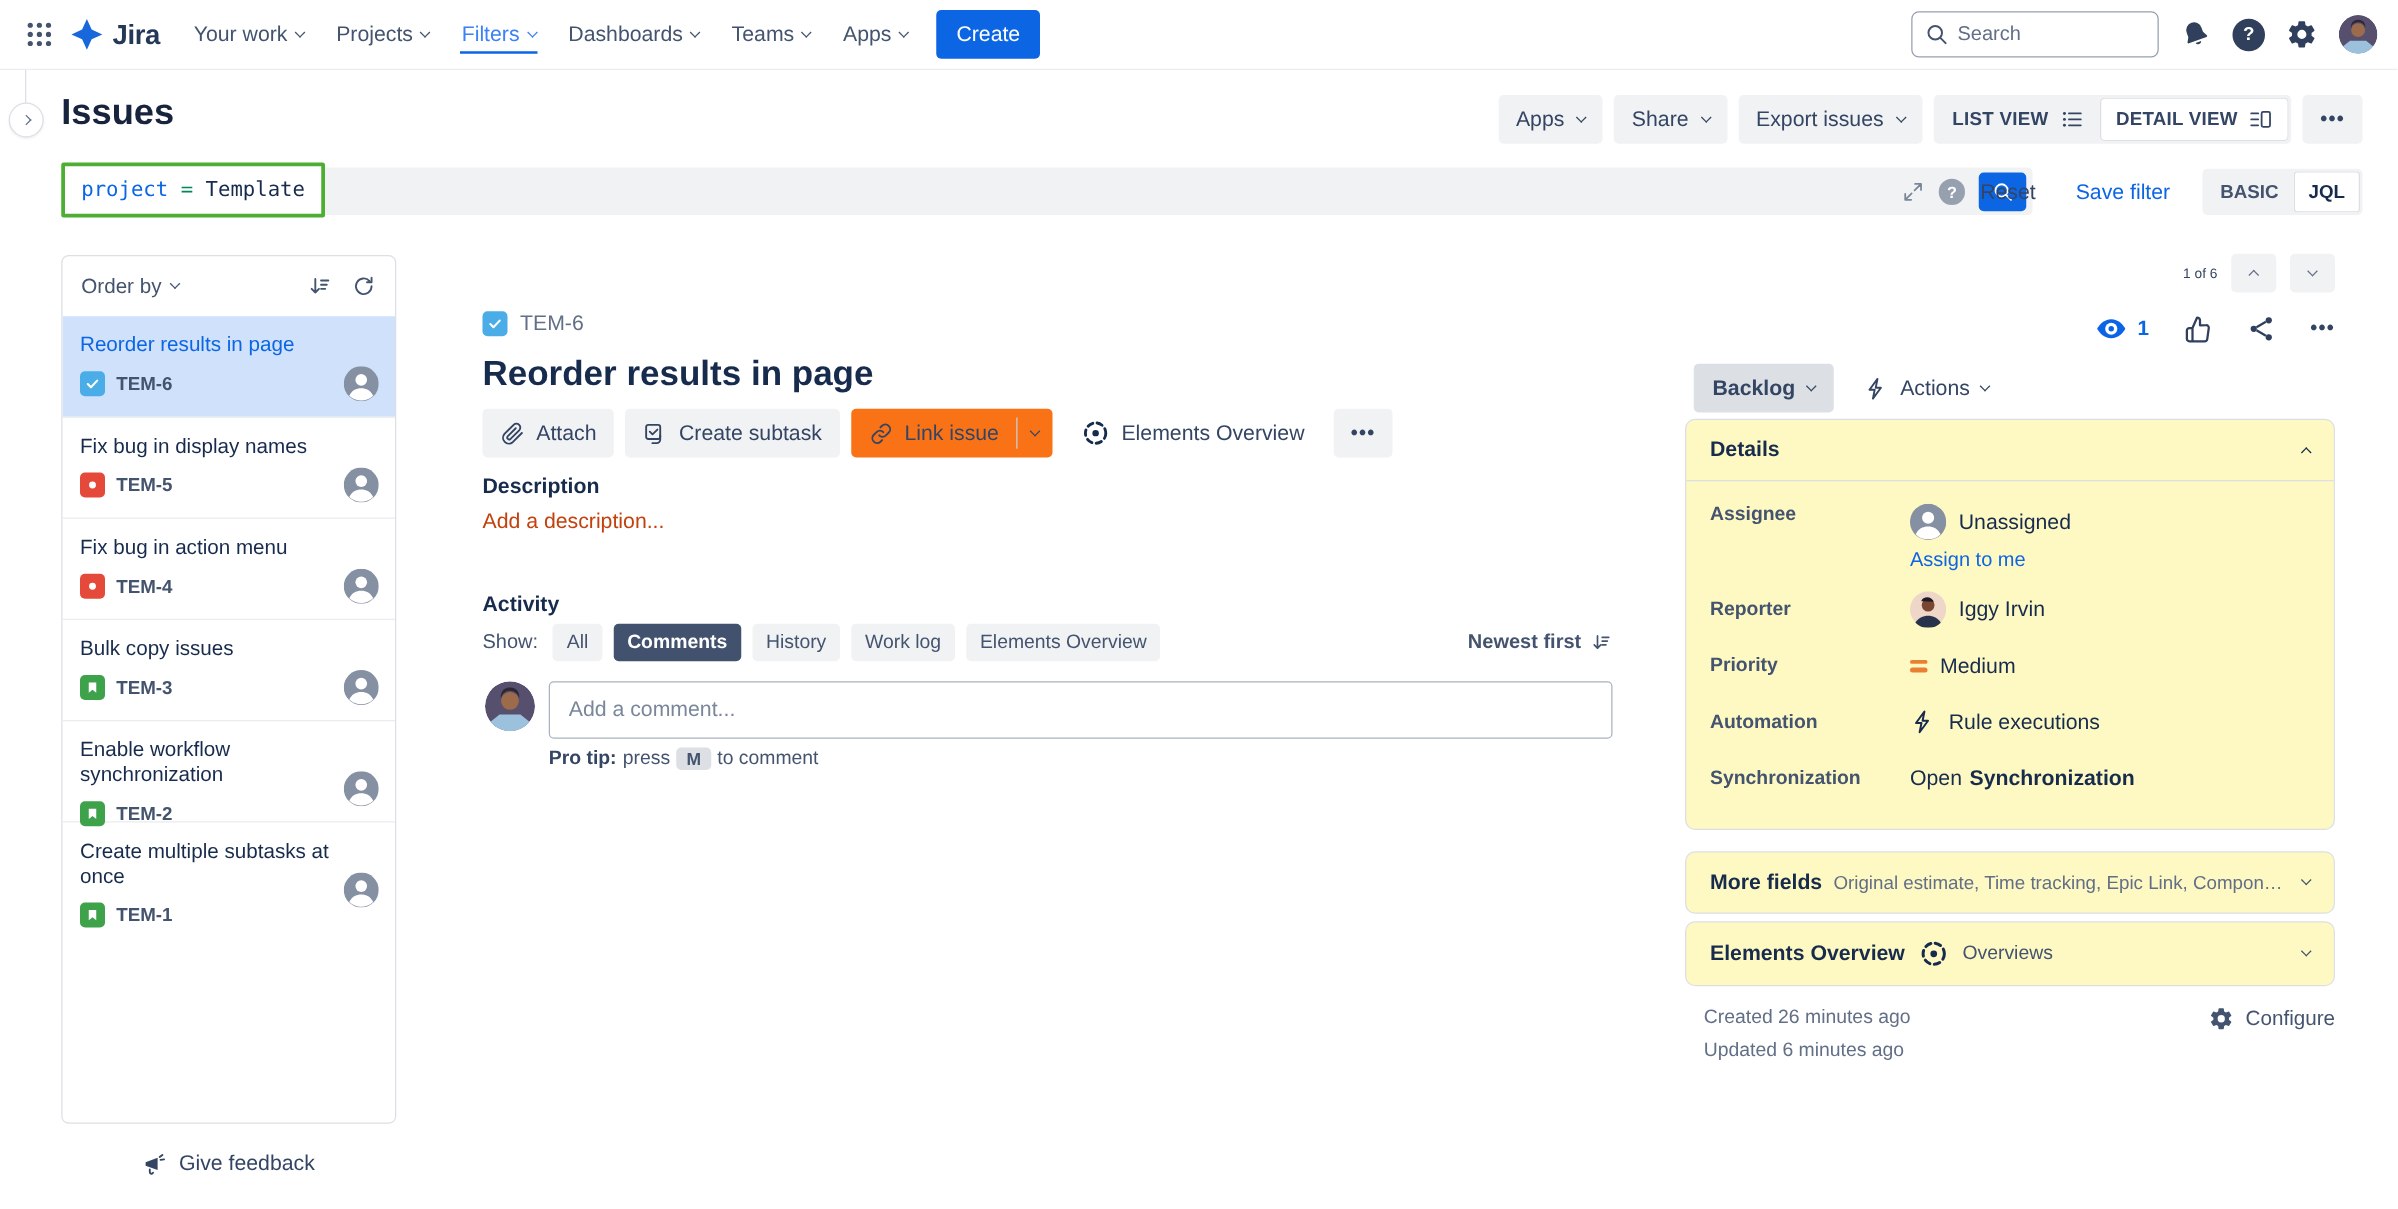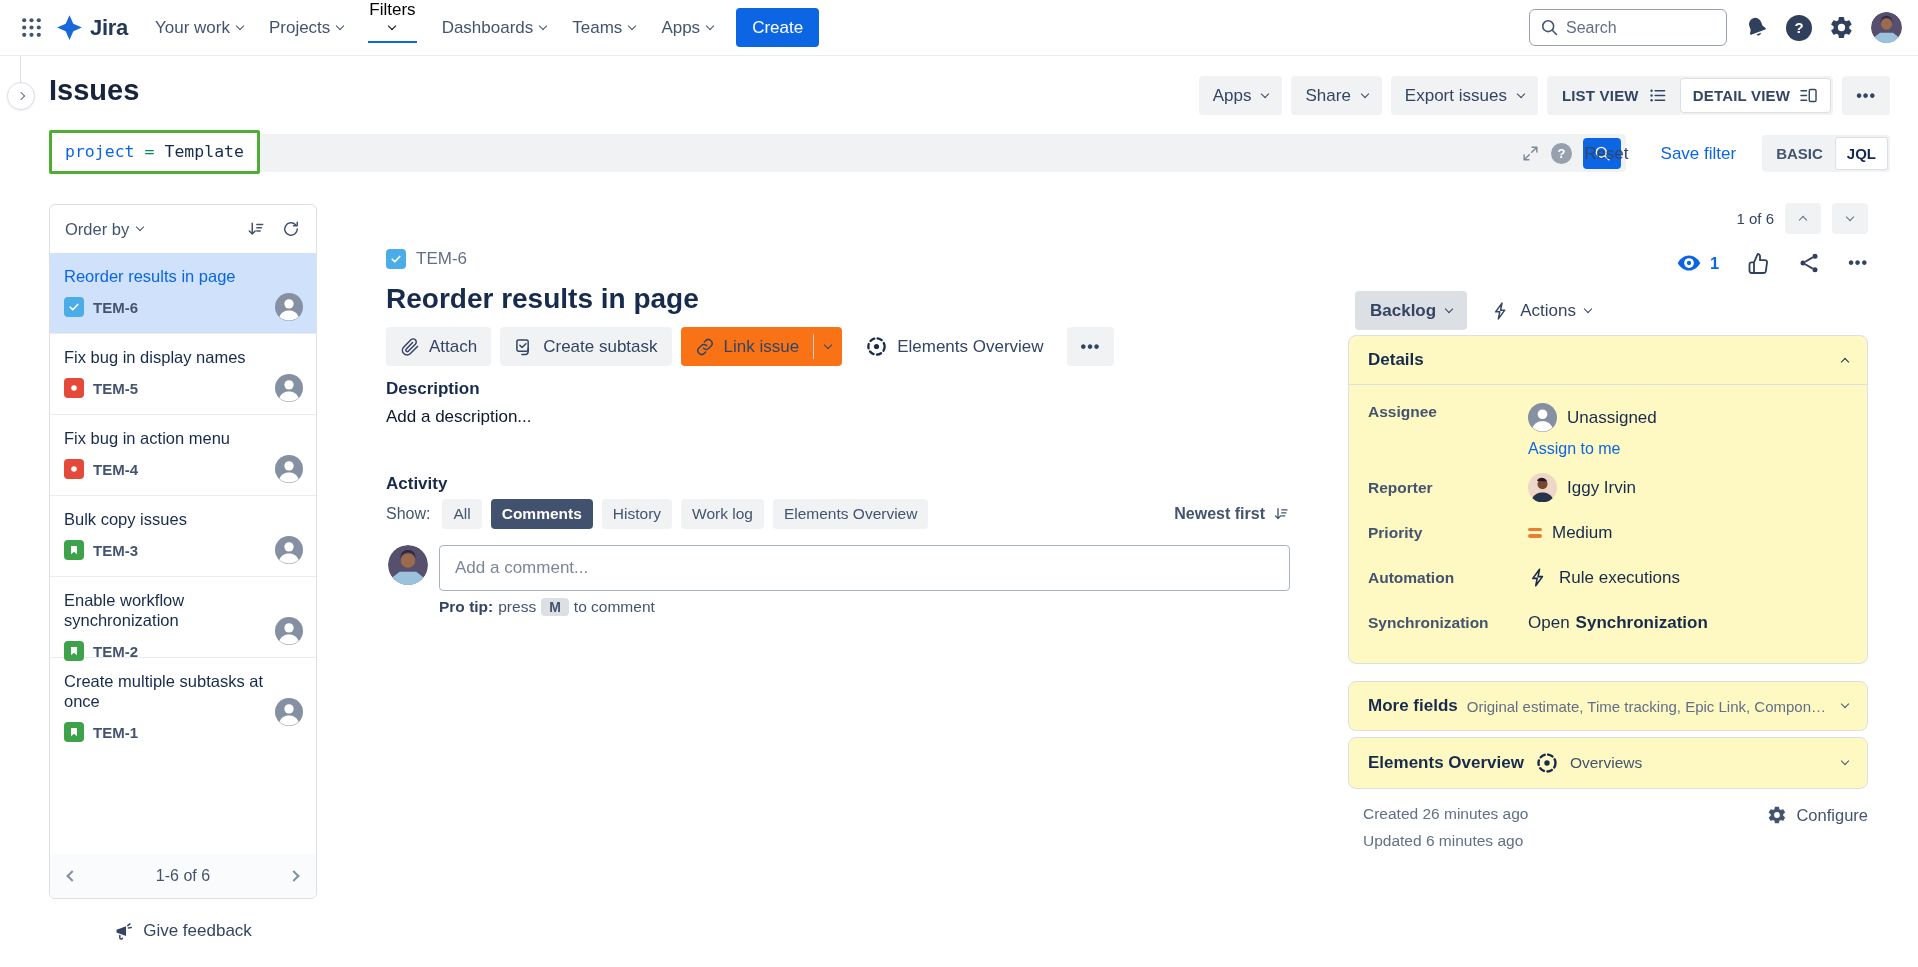--- a/index.html
+++ b/index.html
@@ -12,21 +12,21 @@
   .stroke { fill:none; stroke:currentColor; stroke-width:1.8; stroke-linecap:round; stroke-linejoin:round; }
 
   
   .topnav { position:absolute; top:0; left:0; right:0; height:56px; display:flex; align-items:center;
             padding:0 16px 0 14px; border-bottom:1px solid #EBECF0; background:#fff; z-index:5; }
   .appgrid-btn { width:34px; height:34px; display:flex; align-items:center; justify-content:center; color:#44546F; cursor:pointer; }
   .logo { display:flex; align-items:center; gap:7px; padding:0 14px 0 8px; cursor:pointer; }
   .logo-text { font-size:22px; font-weight:700; color:#253858; letter-spacing:-0.3px; }
   .nav-item { display:flex; align-items:center; gap:7px; padding:0 13px; height:56px; font-size:17px;
               font-weight:500; color:#44546F; position:relative; cursor:pointer; white-space:nowrap; }
-  .nav-item.active { color:#000000;flex-direction:column; }
+  .nav-item.active { color:#3b82f6; }
   .nav-item.active::after { content:""; position:absolute; left:12px; right:12px; bottom:13px; height:2px; background:#0C66E4; }
   .chev { width:8px; height:8px; border-right:2px solid currentColor; border-bottom:2px solid currentColor;
           display:inline-block; transform:rotate(45deg); margin-top:-4px; flex:none; }
   .chev.sm { width:6px; height:6px; border-width:1.8px; }
   .chev.up { transform:rotate(-135deg); margin-top:3px; }
   .chev.left { transform:rotate(135deg); margin-top:0; }
   .chev.right { transform:rotate(-45deg); margin-top:0; }
   .create-btn { margin-left:10px; height:39px; padding:0 16px; background:#0C66E4; color:#fff; border:none;
                 border-radius:4px; font-size:17px; font-weight:500; font-family:inherit; cursor:pointer; }
   .nav-right { margin-left:auto; display:flex; align-items:center; gap:17px; }
@@ -102,38 +102,38 @@
   .crumb { position:absolute; left:386px; top:249px; display:flex; align-items:center; gap:10px;
            color:#626F86; font-size:17px; cursor:pointer; }
   .issue-title { position:absolute; left:386px; top:283px; font-size:28px; font-weight:600; color:#172B4D; }
   .issue-actions { position:absolute; left:386px; top:327px; display:flex; gap:9px; align-items:center; }
   .btn-split { display:flex; align-items:center; background:#f97316; border-radius:4px; height:39px; }
   .btn-split .main-part { display:flex; align-items:center; gap:9px; padding:0 14px; font-size:17px; font-weight:500; color:#344563; cursor:pointer; }
   .btn-split .divider { width:1px; height:25px; background:#C9CFD8; }
   .btn-split .chev-part { padding:0 11px; color:#344563; cursor:pointer; display:flex; align-items:center; height:100%; }
   .btn.ghost { background:transparent; }
   .section-label { position:absolute; left:386px; font-size:17px; font-weight:700; color:#172B4D; }
-  .desc-placeholder { position:absolute; left:386px; top:407px; font-size:17px; color:#0f172a; cursor:text; }
+  .desc-placeholder { position:absolute; left:386px; top:407px; font-size:17px; color:#c2410c; cursor:text; }
   .show-row { position:absolute; left:386px; top:499px; width:904px; display:flex; align-items:center; gap:9px; }
   .show-label { font-size:16px; color:#44546F; margin-right:3px; }
   .pill { height:30px; padding:0 11px; background:#F1F2F4; border-radius:4px; font-size:15.5px; font-weight:500;
           color:#44546F; display:flex; align-items:center; cursor:pointer; white-space:nowrap; }
   .pill.selected { background:#42526E; color:#fff; font-weight:600; }
   .sort-ctl { margin-left:auto; display:flex; align-items:center; gap:7px; font-size:16px; font-weight:600; color:#44546F; cursor:pointer; }
   .comment-row { position:absolute; left:388px; top:545px; width:902px; display:flex; gap:11px; align-items:flex-start; }
   .comment-row input { flex:1; height:46px; border:1px solid #A9B2C0; border-radius:4px; padding:0 15px;
                        font-size:17px; font-family:inherit; color:#172B4D; outline:none; }
   .comment-row input::placeholder { color:#7A869A; }
   .protip { position:absolute; left:439px; top:598px; font-size:15.5px; color:#44546F; display:flex; align-items:center; gap:5px; }
   .protip b { font-weight:700; color:#344563; }
   kbd.keycap { background:#DCDFE4; border-radius:4px; padding:1px 8px; font-family:inherit; font-size:14px;
                font-weight:700; color:#44546F; }
 
   
-  .pg-row { position:absolute; top:203px; right:50px; display:flex; align-items:center; gap:7px; font-size:15px; color:#344563; }
+  .pg-row { position:absolute; top:203px; right:50px; display:flex; align-items:center; gap:7px; font-size:11px; color:#344563; }
   .pg-btn { width:36px; height:31px; background:#F1F2F4; border:none; border-radius:4px; color:#626F86;
             display:flex; align-items:center; justify-content:center; cursor:pointer; margin-left:4px; }
   .watch-row { position:absolute; top:250px; right:50px; display:flex; align-items:center; gap:27px; color:#2F3F5C; }
   .watch-group { display:flex; align-items:center; gap:8px; cursor:pointer; }
   .watch-count { color:#0C66E4; font-size:16.5px; font-weight:600; }
   .status-row { position:absolute; left:1355px; top:291px; display:flex; gap:24px; align-items:center; }
   .status-btn { background:#DCDFE4; border:none; height:39px; padding:0 15px; border-radius:4px; font-size:17px;
                 font-weight:700; color:#344563; display:flex; gap:10px; align-items:center; font-family:inherit; cursor:pointer; }
   .actions-btn { display:flex; gap:9px; align-items:center; font-size:17px; font-weight:500; color:#344563;
                  background:transparent; border:none; font-family:inherit; cursor:pointer; }
@@ -430,25 +430,20 @@
     </div>
     <span class="sb-avatar">
         <svg width="28" height="28" viewBox="0 0 24 24">
           <circle cx="12" cy="12" r="12" fill="#8590A2"></circle>
           <circle cx="12" cy="9.3" r="4" fill="#fff"></circle>
           <path d="M3.8 20.3c1.6-3.8 4.7-5.3 8.2-5.3s6.6 1.5 8.2 5.3a12 12 0 0 1-16.4 0z" fill="#fff"></path>
         </svg>
       </span>
   </div>
 
-  <div class="sb-footer">
-    <span class="chev left"></span>
-    <span class="pageinfo">1-6 of 6</span>
-    <span class="chev right"></span>
-  </div>
 </div>
 
 <div class="feedback">
   <svg width="20" height="20" viewBox="0 0 24 24">
       <path d="M3 10.5v3.4l11.5 4V6.2z" fill="#344563"></path>
       <path class="stroke" stroke-width="1.7" d="M16.5 5.5l2.6-2M17.3 8.3l3.4-.5M7 17.5V20a1.6 1.6 0 0 0 3.1.6" stroke="#344563"></path>
     </svg>
   <span>Give feedback</span>
 </div>
 

